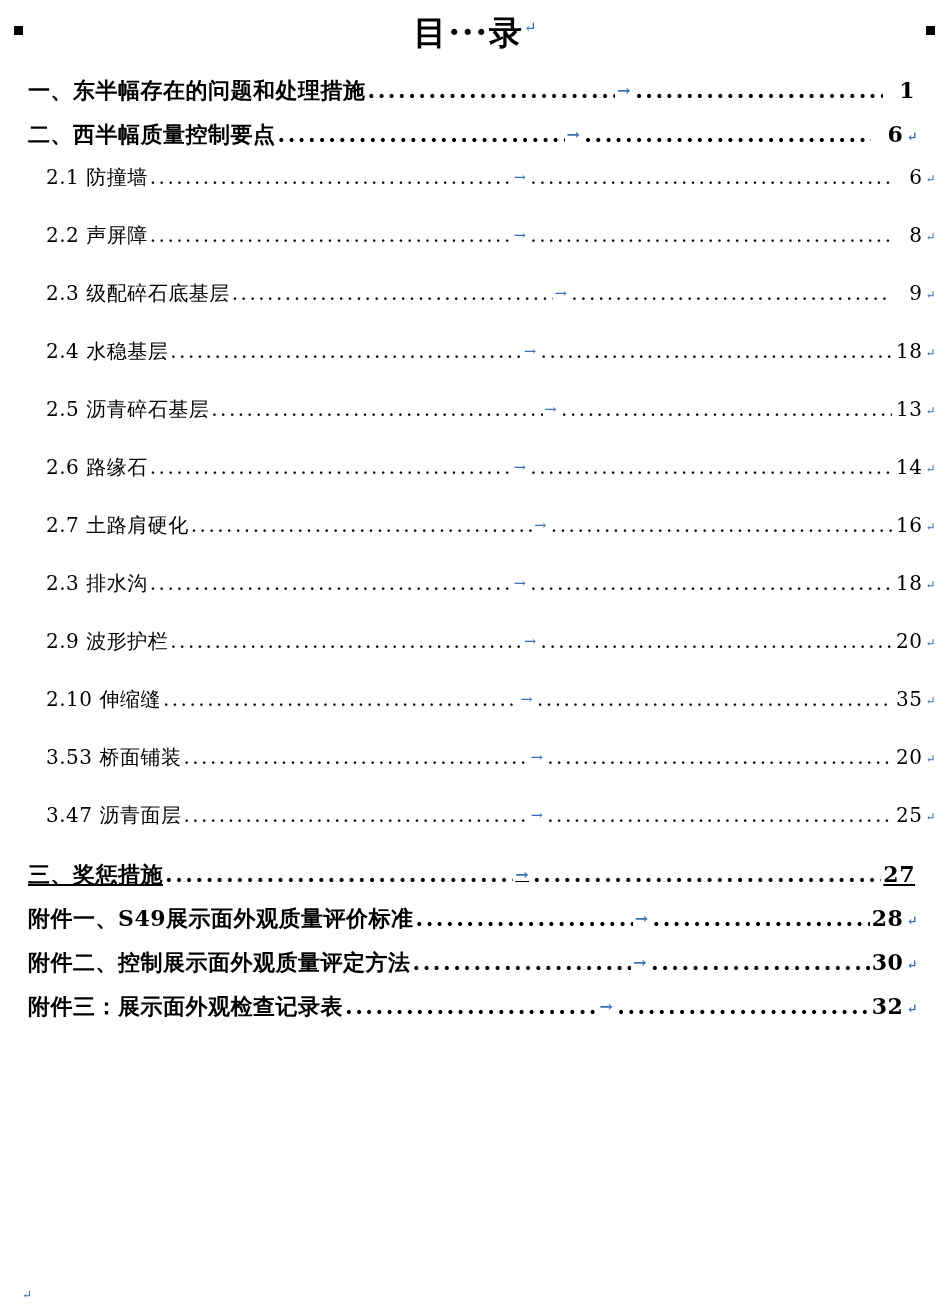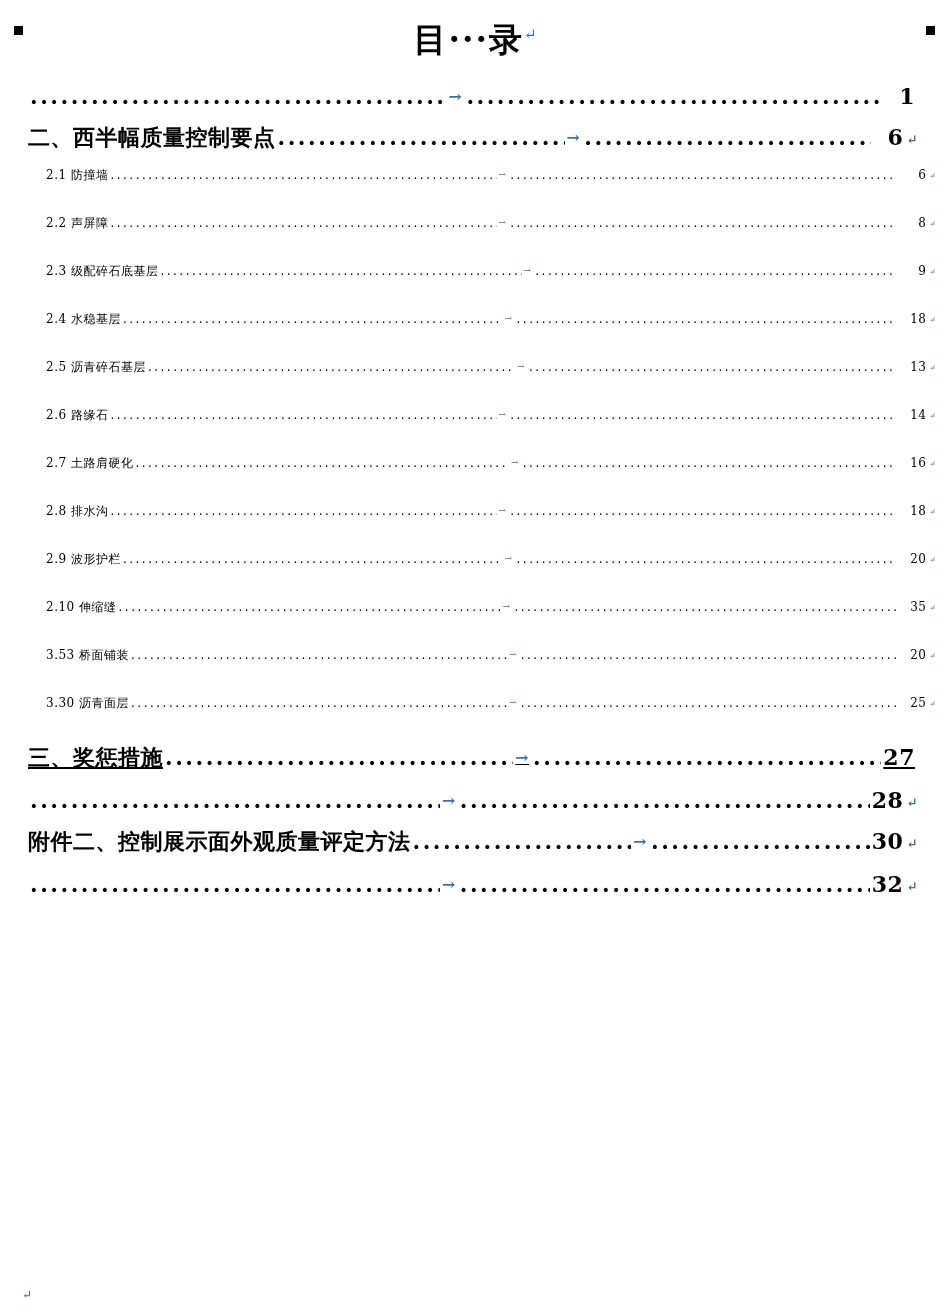--- a/index.html
+++ b/index.html
@@ -27,21 +27,21 @@
     background: #000;
   }
   .crop-tl { left: 14px;  top: 26px; }
   .crop-tr { right: 17px; top: 26px; }
 
   .title {
     text-align: center;
     font-size: 33px;
     font-weight: bold;
     letter-spacing: 2px;
-    padding-top: 18px;
+    padding-top: 11px;
     font-family: "DejaVu Serif", "Liberation Serif", serif;
   }
   .title .pilcrow {
     font-size: 15px;
     font-weight: normal;
     color: #3b6fb5;
     vertical-align: super;
   }
 
   .toc {
@@ -97,21 +97,21 @@
   .lvl1 {
     font-weight: bold;
     font-size: 22px;
     margin-bottom: 14px;
     letter-spacing: 0.5px;
   }
   .lvl1 .page-num { min-width: 30px; }
 
   
   .lvl2 {
-    font-size: 12px;
+    font-size: 20px;
     margin: 0 0 31px 0;
     padding-left: 18px;
     letter-spacing: 0.5px;
   }
   .lvl2 .page-num { min-width: 28px; }
 
   .gap-before { margin-top: 20px; text-decoration: underline; }
 
   .footer-mark {
     position: absolute;
@@ -128,20 +128,21 @@
 
   <div class="crop-mark crop-tl"></div>
   <div class="crop-mark crop-tr"></div>
 
   <div class="title">
     <span>目···录</span><span class="pilcrow">↵</span>
   </div>
 
   <div class="toc" id="toc-list">
       <div class="entry lvl1">
+        <span class="label">一、东半幅存在的问题和处理措施</span>
         <span class="leader"></span>
         <span class="arrow">→</span>
         <span class="leader"></span>
         <span class="page-num">1</span>
         <span class="pilcrow"></span>
       </div>
       <div class="entry lvl1">
         <span class="label">二、西半幅质量控制要点</span>
         <span class="leader"></span>
         <span class="arrow">→</span>
@@ -199,21 +200,21 @@
       </div>
       <div class="entry lvl2">
         <span class="label">2.7 土路肩硬化</span>
         <span class="leader"></span>
         <span class="arrow">→</span>
         <span class="leader"></span>
         <span class="page-num">16</span>
         <span class="pilcrow">↵</span>
       </div>
       <div class="entry lvl2">
-        <span class="label">2.8 排水沟</span>
+        <span class="label">2.3 排水沟</span>
         <span class="leader"></span>
         <span class="arrow">→</span>
         <span class="leader"></span>
         <span class="page-num">18</span>
         <span class="pilcrow">↵</span>
       </div>
       <div class="entry lvl2">
         <span class="label">2.9 波形护栏</span>
         <span class="leader"></span>
         <span class="arrow">→</span>
@@ -231,51 +232,53 @@
       </div>
       <div class="entry lvl2">
         <span class="label">3.53 桥面铺装</span>
         <span class="leader"></span>
         <span class="arrow">→</span>
         <span class="leader"></span>
         <span class="page-num">20</span>
         <span class="pilcrow">↵</span>
       </div>
       <div class="entry lvl2">
-        <span class="label">3.30 沥青面层</span>
+        <span class="label">3.47 沥青面层</span>
         <span class="leader"></span>
         <span class="arrow">→</span>
         <span class="leader"></span>
         <span class="page-num">25</span>
         <span class="pilcrow">↵</span>
       </div>
       <div class="entry lvl1 gap-before">
         <span class="label">三、奖惩措施</span>
         <span class="leader"></span>
         <span class="arrow">→</span>
         <span class="leader"></span>
         <span class="page-num">27</span>
         <span class="pilcrow"></span>
       </div>
       <div class="entry lvl1">
+        <span class="label">附件一、S49展示面外观质量评价标准</span>
         <span class="leader"></span>
         <span class="arrow">→</span>
         <span class="leader"></span>
         <span class="page-num">28</span>
         <span class="pilcrow">↵</span>
       </div>
       <div class="entry lvl1">
         <span class="label">附件二、控制展示面外观质量评定方法</span>
         <span class="leader"></span>
         <span class="arrow">→</span>
         <span class="leader"></span>
         <span class="page-num">30</span>
         <span class="pilcrow">↵</span>
       </div>
       <div class="entry lvl1">
+        <span class="label">附件三：展示面外观检查记录表</span>
         <span class="leader"></span>
         <span class="arrow">→</span>
         <span class="leader"></span>
         <span class="page-num">32</span>
         <span class="pilcrow">↵</span>
       </div>
     </div>
 
   <div class="footer-mark">↵</div>
 </div>

